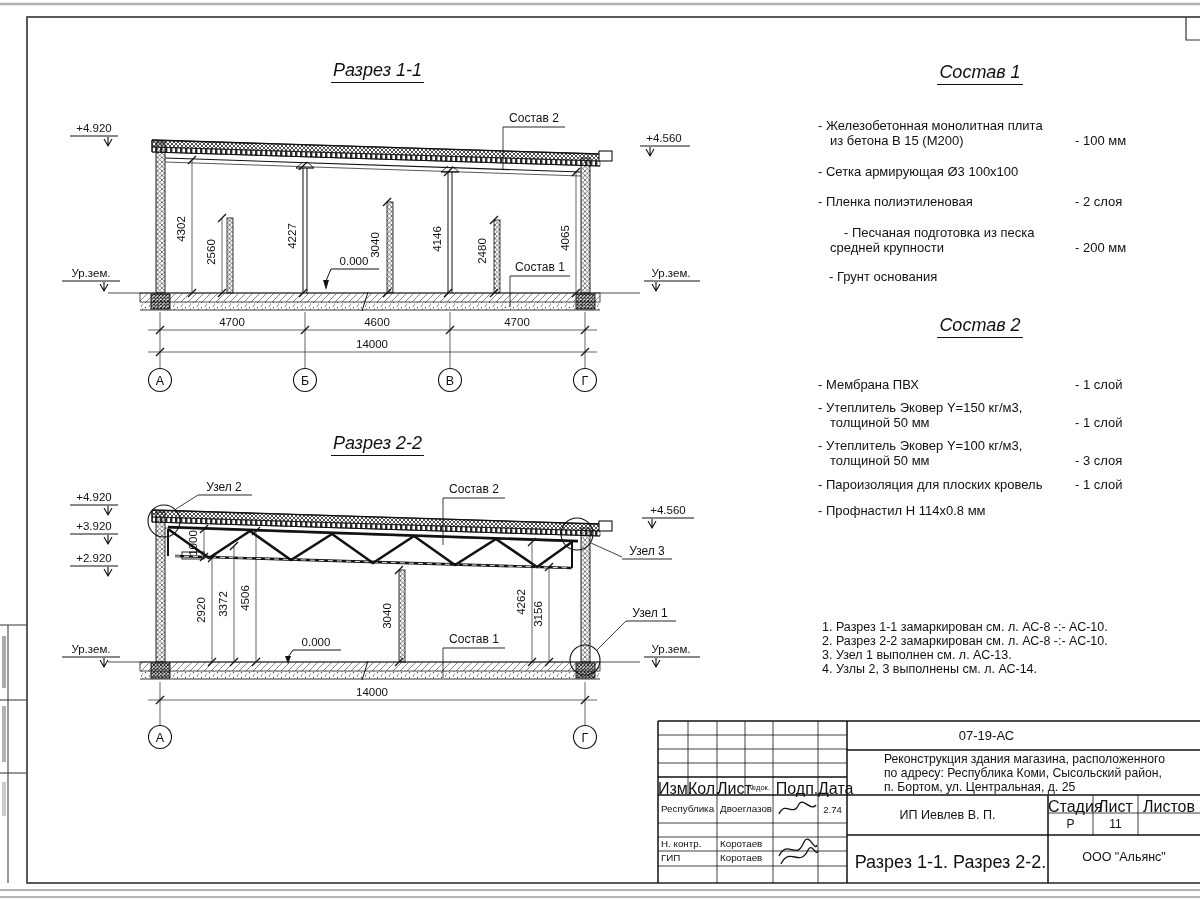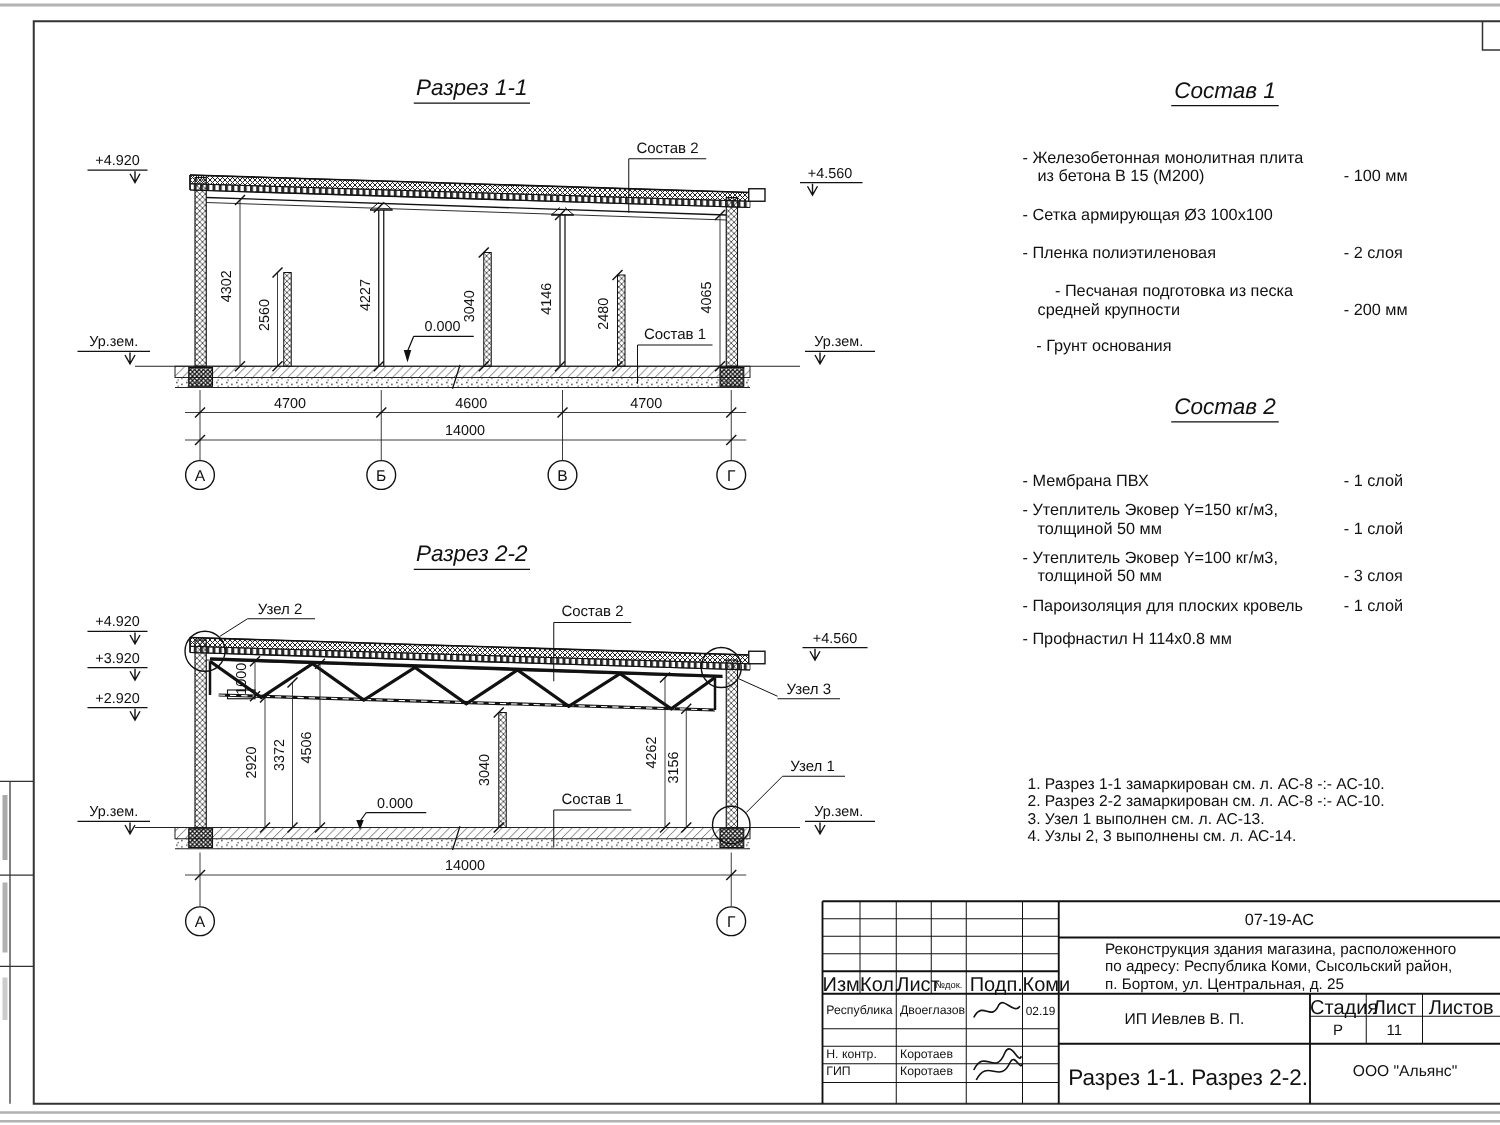--- a/index.html
+++ b/index.html
@@ -385,33 +385,33 @@
   <div class="li" style="left:1075px;top:453px;">- 3 слоя</div>
   <div class="li" style="left:818px;top:477px;">- Пароизоляция для плоских кровель</div>
   <div class="li" style="left:1075px;top:477px;">- 1 слой</div>
   <div class="li" style="left:818px;top:503px;">- Профнастил Н 114х0.8 мм</div>
 
   <div class="note" style="left:822px;top:620px;">1. Разрез 1-1 замаркирован см. л. АС-8 -:- АС-10.</div>
   <div class="note" style="left:822px;top:634px;">2. Разрез 2-2 замаркирован см. л. АС-8 -:- АС-10.</div>
   <div class="note" style="left:822px;top:648px;">3. Узел 1 выполнен см. л. АС-13.</div>
   <div class="note" style="left:822px;top:662px;">4. Узлы 2, 3 выполнены см. л. АС-14.</div>
 
-  <div class="tbc" style="left:847px;top:728px;width:353px;font-size:13px;">07-19-АС</div>
+  <div class="tbc" style="left:810px;top:728px;width:353px;font-size:13px;">07-19-АС</div>
   <div class="tb" style="left:884px;top:752px;font-size:12.2px;">Реконструкция здания магазина, расположенного</div>
   <div class="tb" style="left:884px;top:766px;font-size:12.2px;">по адресу: Республика Коми, Сысольский район,</div>
   <div class="tb" style="left:884px;top:780px;font-size:12.2px;">п. Бортом, ул. Центральная, д. 25</div>
   <div class="tbc" style="left:658px;top:780px;width:30px;">Изм.</div>
   <div class="tbc" style="left:688px;top:780px;width:29px;">Кол.</div>
   <div class="tbc" style="left:717px;top:780px;width:28px;">Лист</div>
   <div class="tbc" style="left:745px;top:783px;width:28px;font-size:7.5px;">№док.</div>
   <div class="tbc" style="left:773px;top:780px;width:48px;">Подп.</div>
-  <div class="tbc" style="left:818px;top:780px;width:29px;">Коми</div>
+  <div class="tbc" style="left:818px;top:780px;width:29px;">Дата</div>
   <div class="tb" style="left:661px;top:803px;font-size:9.8px;">Республика</div>
   <div class="tb" style="left:720px;top:803px;font-size:9.8px;">Двоеглазов</div>
-  <div class="tbc" style="left:818px;top:804px;width:29px;font-size:9.5px;">02.19</div>
+  <div class="tbc" style="left:818px;top:804px;width:29px;font-size:9.5px;">2.74</div>
   <div class="tb" style="left:661px;top:838px;font-size:9.8px;">Н. контр.</div>
   <div class="tb" style="left:720px;top:838px;font-size:9.8px;">Коротаев</div>
   <div class="tb" style="left:661px;top:852px;font-size:9.8px;">ГИП</div>
   <div class="tb" style="left:720px;top:852px;font-size:9.8px;">Коротаев</div>
   <div class="tbc" style="left:847px;top:808px;width:201px;font-size:12.5px;">ИП Иевлев В. П.</div>
   <div class="tbc" style="left:1048px;top:798px;width:45px;">Стадия</div>
   <div class="tbc" style="left:1093px;top:798px;width:45px;">Лист</div>
   <div class="tbc" style="left:1138px;top:798px;width:62px;">Листов</div>
   <div class="tbc" style="left:1048px;top:817px;width:45px;font-size:12px;">Р</div>
   <div class="tbc" style="left:1093px;top:817px;width:45px;font-size:12px;">11</div>

